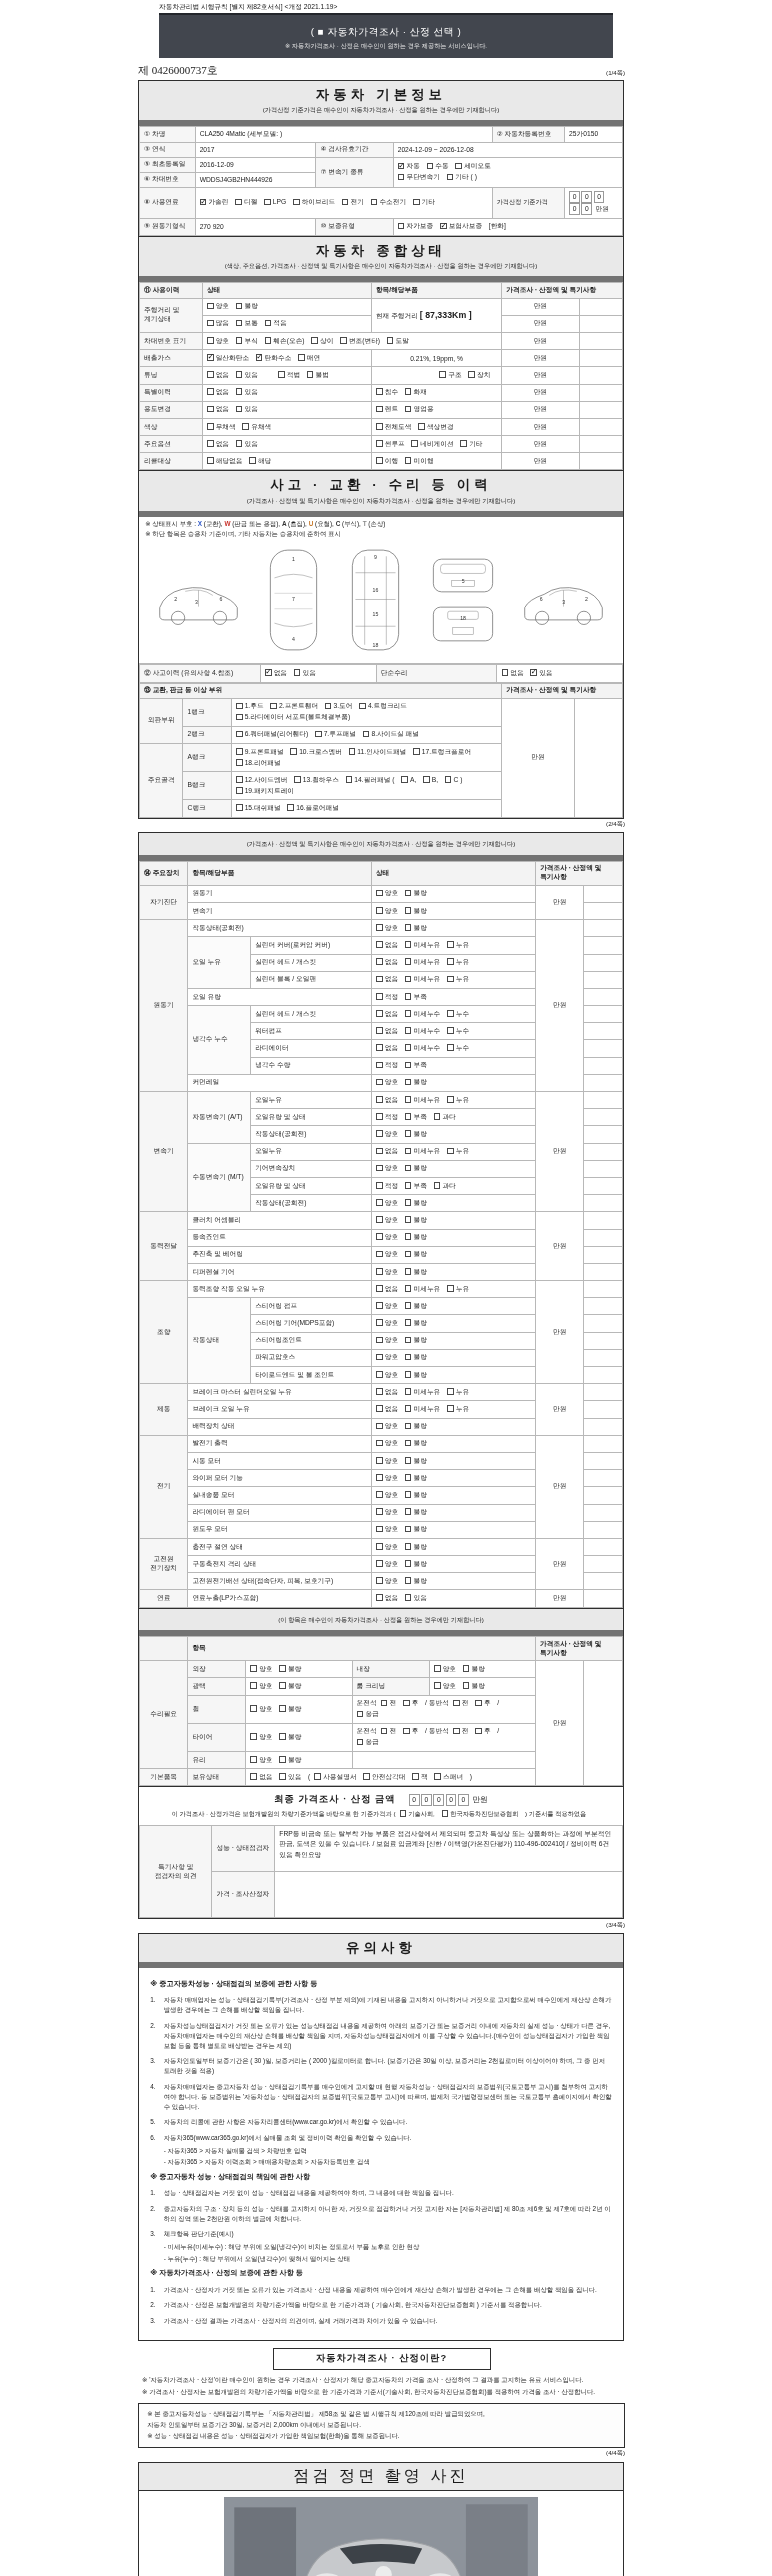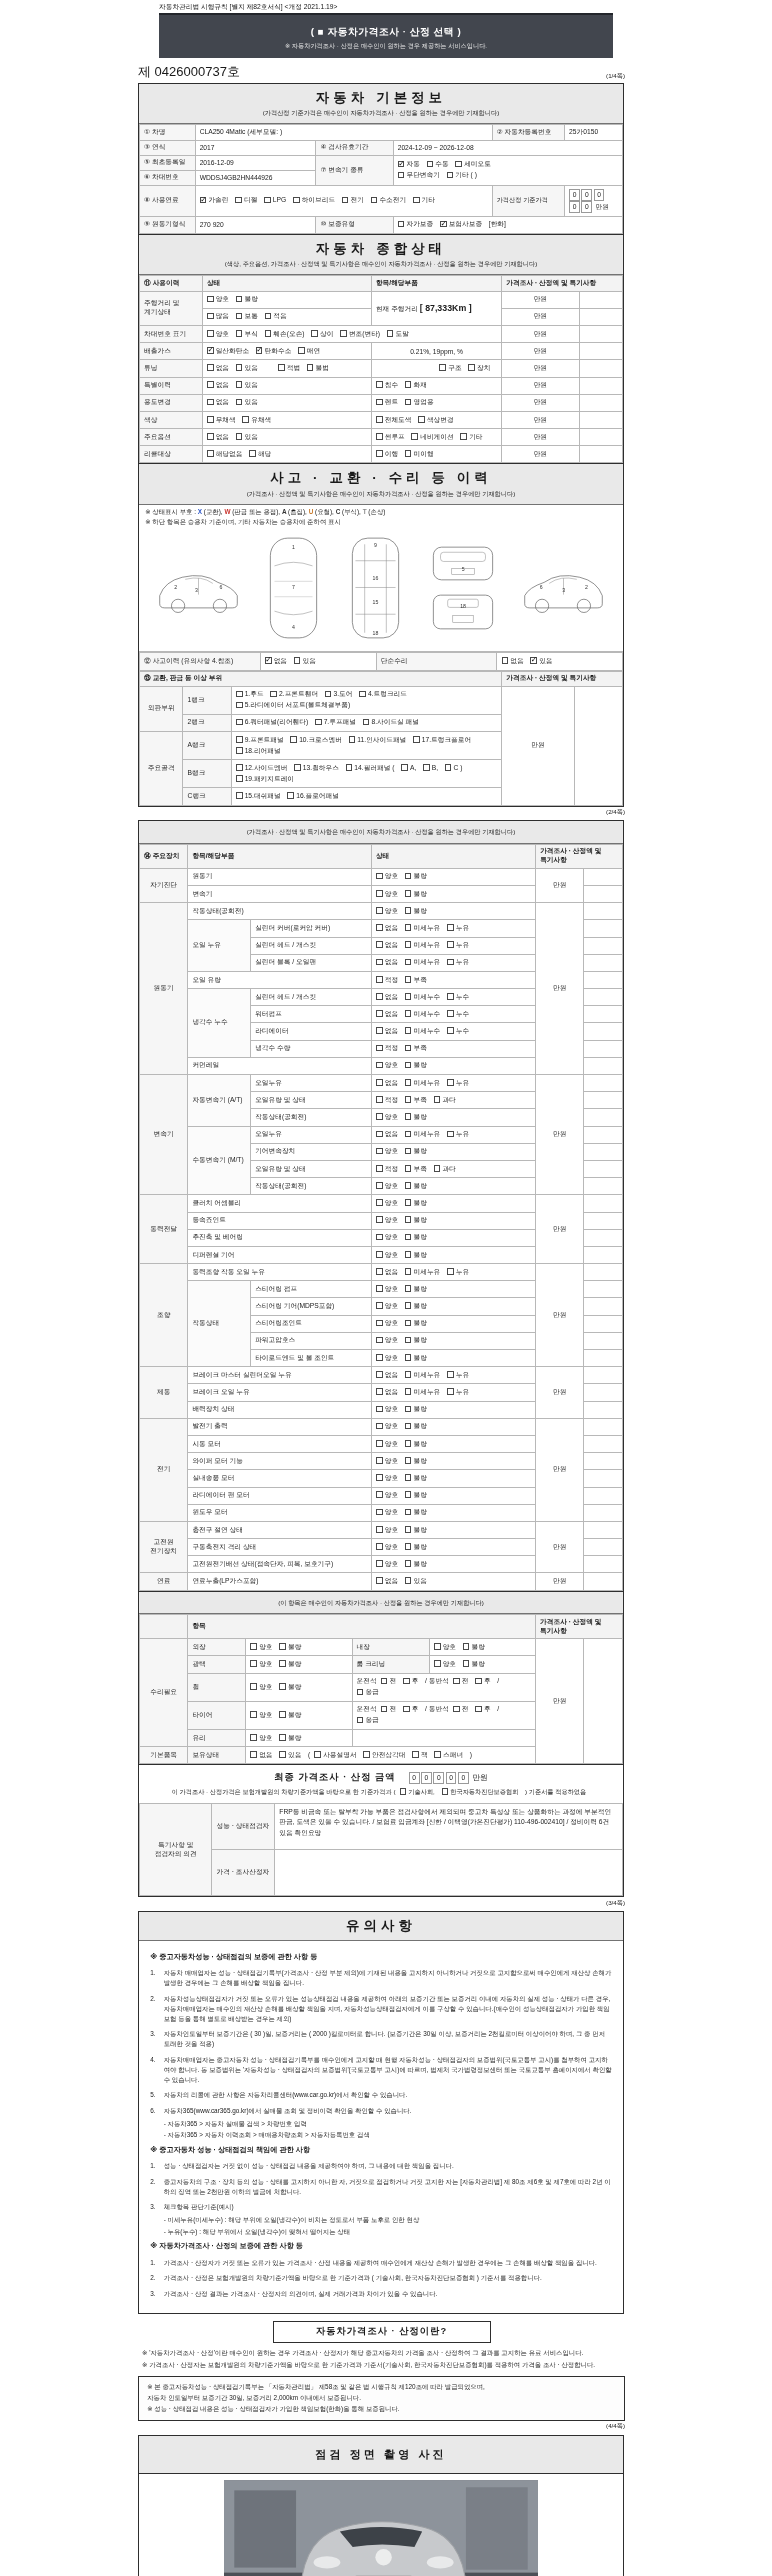--- a/index.html
+++ b/index.html
@@ -1,26 +1,26 @@
 <!DOCTYPE html>
 <html style="font-size:8.2px"><head>
 <meta charset="utf-8">
 <style>
   html,body{margin:0;padding:0;background:#fff;}
   body{width:773px;height:2576px;overflow:hidden;font-family:"Liberation Sans","DejaVu Sans",sans-serif;color:#1a1a1a;}
   .law{margin:3.1px 0 1px 159px;font-size:6.7px;color:#111;}
   .hdrblk{margin-left:159px;width:454px;background:#42464e;color:#fff;text-align:center;padding:7.2px 0 6.7px;border-top:2.1px solid #23262b;}
   .hdr-title{font-size:17px;font-weight:bold;letter-spacing:1.5px;}
-  .hdr-sub{font-size:9.8px;font-weight:bold;margin-top:3.6px;letter-spacing:0.5px;text-align:center;}
+  .hdr-sub{font-size:9.8px;font-weight:normal;margin-top:3.6px;letter-spacing:0.5px;text-align:center;}
   .hdr-note{font-size:6.2px;margin-top:3.1px;color:#e6e6e6;}
   .docno-row{width:487px;margin:5.2px 0 2.1px 138px;display:flex;justify-content:space-between;font-size:6.7px;align-items:flex-end;}
   .pmark{font-size:6.2px;color:#222;}
   .pmark-row{width:487px;margin:1.5px 0 3.1px 138px;text-align:right;font-size:6.2px;}
   .docbox{width:484px;margin-left:138px;border:1.5px solid #2e2e2e;background:#fff;}
-  .sec-title{background:#e9e9e9;text-align:center;padding:4.6px 0 5.2px;border-bottom:1px solid #737373;}
+  .sec-title{background:#e9e9e9;text-align:center;padding:4.6px 0 5.2px;border-bottom:6px solid #737373;}
   .sec-title .big{font-size:13.4px;font-weight:bold;letter-spacing:4.1px;margin:0;}
   .sec-title .sub{font-size:6.2px;margin-top:2.6px;color:#222;}
   table.t{width:100%;border-collapse:collapse;table-layout:fixed;}
   table.t td,table.t th{border:0.5px solid #b8b8b8;padding:2.6px 4.1px;font-size:6.7px;vertical-align:middle;word-break:keep-all;}
   table.t th{background:#f3f3f3;text-align:left;font-weight:bold;}
   td.lb{background:#f6f6f6;}
   .bt2{border-top:1px solid #2e2e2e !important;}
   .cb{display:inline-block;width:6.7px;height:6.7px;border:1px solid #4a4a4a;background:#fff;vertical-align:-1px;margin-right:2.1px;position:relative;box-sizing:border-box;}
   .cb.ck::after{content:"✓";position:absolute;left:-0.5px;top:-3.1px;font-size:7.7px;font-weight:bold;color:#111;}
   .ci{margin-right:6.7px;white-space:nowrap;display:inline-block;margin-top:1px;margin-bottom:1px;}
@@ -43,35 +43,35 @@
   .noticebox .body{padding:6.2px 11.3px 8.2px;}
   .nheading{font-size:7.2px;font-weight:bold;margin:5.2px 0 6.2px;}
   .nitem{display:flex;font-size:6.4px;line-height:1.55;margin:0 0 5.7px;}
   .nitem .nn{width:13.4px;flex:none;}
   .nitem .ntx{flex:1;}
   .nsub{font-size:6.4px;line-height:1.5;margin:-3.1px 0 5.2px 13.4px;color:#222;}
   .pinfo{width:487px;margin:7.2px 0 0 138px;}
   .pinfo-title{text-align:center;margin:3.1px auto 5.2px;width:216px;border:1px solid #2e2e2e;padding:3.6px 0;font-size:9.3px;font-weight:bold;letter-spacing:1px;background:#fff;}
   .pinfo-line{font-size:6.4px;line-height:1.6;margin:2.1px 4.1px;}
   .pinfo-box{border:1px solid #2e2e2e;margin:5.2px 0 0;padding:5.2px 8.2px;font-size:6.4px;line-height:1.7;background:#fdfdfd;}
-  .photobox .ptitle{background:#e9e9e9;border-bottom:1px solid #2e2e2e;text-align:center;font-size:11px;font-weight:bold;letter-spacing:3.1px;padding:11px 0;}
+  .photobox .ptitle{background:#e9e9e9;border-bottom:1px solid #2e2e2e;text-align:center;font-size:16px;font-weight:normal;letter-spacing:3.1px;padding:3px 0;}
   .photo{width:314px;margin:6.2px auto;position:relative;background:#777;overflow:hidden;display:block;}
 </style>
 </head>
 <body>
 
 <div class="law">자동차관리법 시행규칙 [별지 제82호서식] &lt;개정 2021.1.19&gt;</div>
 
 <div class="hdrblk">
   <div class="hdr-sub">( ■ 자동차가격조사 · 산정 선택 )</div>
   <div class="hdr-note">※ 자동차가격조사 · 산정은 매수인이 원하는 경우 제공하는 서비스입니다.</div>
 </div>
 
 <div class="docno-row">
-  <span style="font-size:13px;">제 0426000737호</span>
+  <span style="font-size:11px;font-family:Liberation Serif, serif;">제 0426000737호</span>
   <span class="pmark">(1/4쪽)</span>
 </div>
 
 <div class="docbox">
 
   <div class="sec-title">
     <div class="big">자동차 기본정보</div>
     <div class="sub">(가격산정 기준가격은 매수인이 자동차가격조사 · 산정을 원하는 경우에만 기재합니다)</div>
   </div>
 

